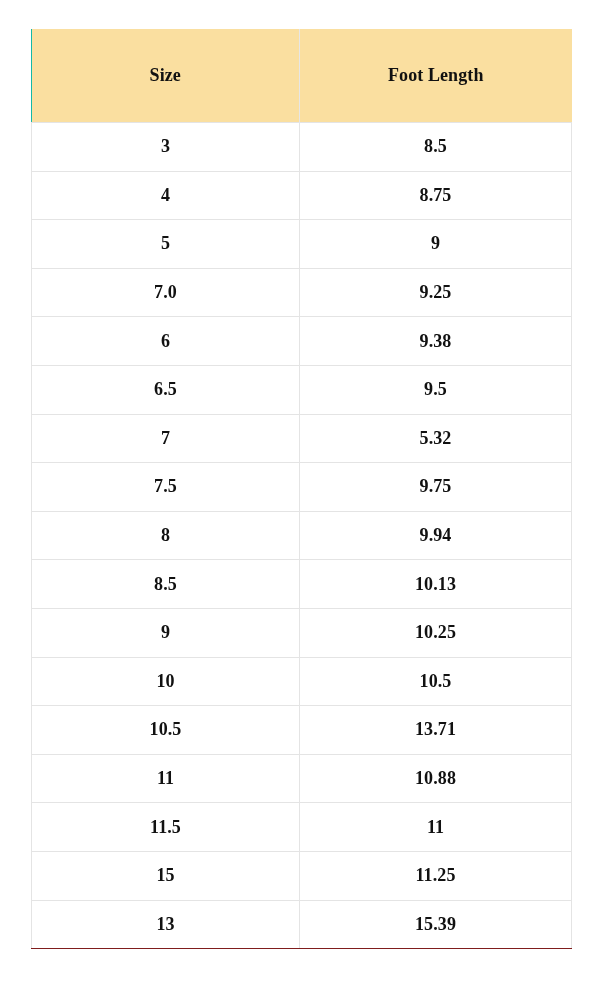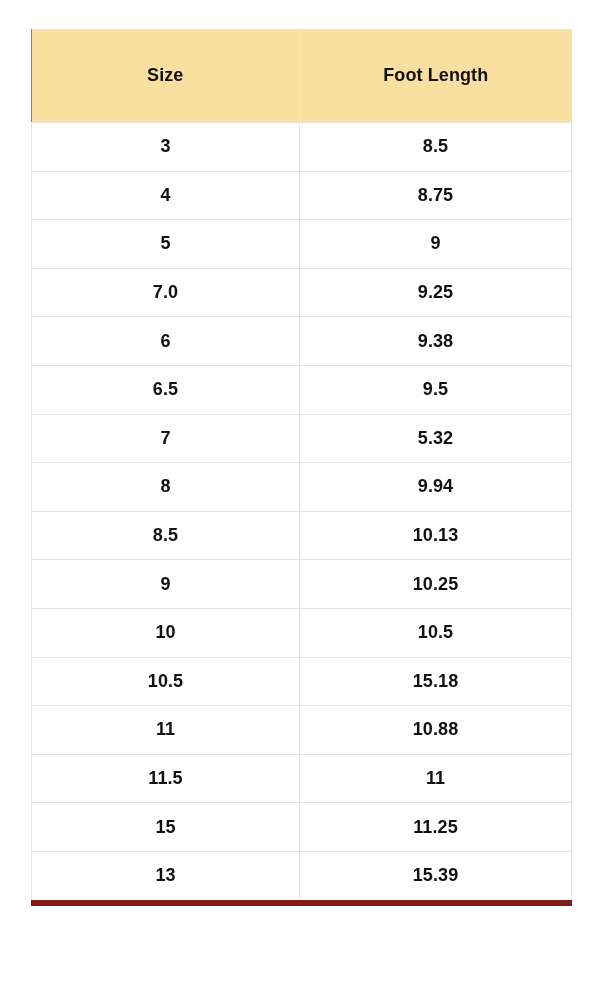--- a/index.html
+++ b/index.html
@@ -29,20 +29,21 @@
     left: 31px;
     top: 29px;
     width: 540px;
   }
 
   table.size-table {
     width: 540px;
     border-collapse: collapse;
     table-layout: fixed;
     background: #14b8a6;
+    font-family: Liberation Serif, serif;
   }
 
   table.size-table col.col-size   { width: 268px; }
   table.size-table col.col-length { width: 272px; }
 
   table.size-table thead th {
     background: #fadfa0;
     height: 93px;
     font-size: 18px;
     font-weight: bold;
@@ -75,21 +76,21 @@
     border-right: 1px solid #e4e4e4;
   }
   table.size-table tbody td.cell-length {
     border-right: 1px solid #e4e4e4;
   }
   table.size-table tbody td.cell-size {
     border-left: 1px solid #e4e4e4;
   }
 
   table.size-table tbody tr:last-child td {
-    border-bottom: 6px solid #7f1d1d;
+    border-bottom: 1px solid #7f1d1d;
   }
 </style>
 </head>
 <body>
 
 <div class="page">
   <div class="size-table-wrap">
     <table class="size-table">
       <colgroup>
         <col class="col-size">
@@ -124,38 +125,42 @@
           </tr>
           <tr>
             <td class="cell-size">6.5</td>
             <td class="cell-length">9.5</td>
           </tr>
           <tr>
             <td class="cell-size">7</td>
             <td class="cell-length">5.32</td>
           </tr>
           <tr>
+            <td class="cell-size">7.5</td>
+            <td class="cell-length">9.75</td>
+          </tr>
+          <tr>
             <td class="cell-size">8</td>
             <td class="cell-length">9.94</td>
           </tr>
           <tr>
             <td class="cell-size">8.5</td>
             <td class="cell-length">10.13</td>
           </tr>
           <tr>
             <td class="cell-size">9</td>
             <td class="cell-length">10.25</td>
           </tr>
           <tr>
             <td class="cell-size">10</td>
             <td class="cell-length">10.5</td>
           </tr>
           <tr>
             <td class="cell-size">10.5</td>
-            <td class="cell-length">15.18</td>
+            <td class="cell-length">13.71</td>
           </tr>
           <tr>
             <td class="cell-size">11</td>
             <td class="cell-length">10.88</td>
           </tr>
           <tr>
             <td class="cell-size">11.5</td>
             <td class="cell-length">11</td>
           </tr>
           <tr>

